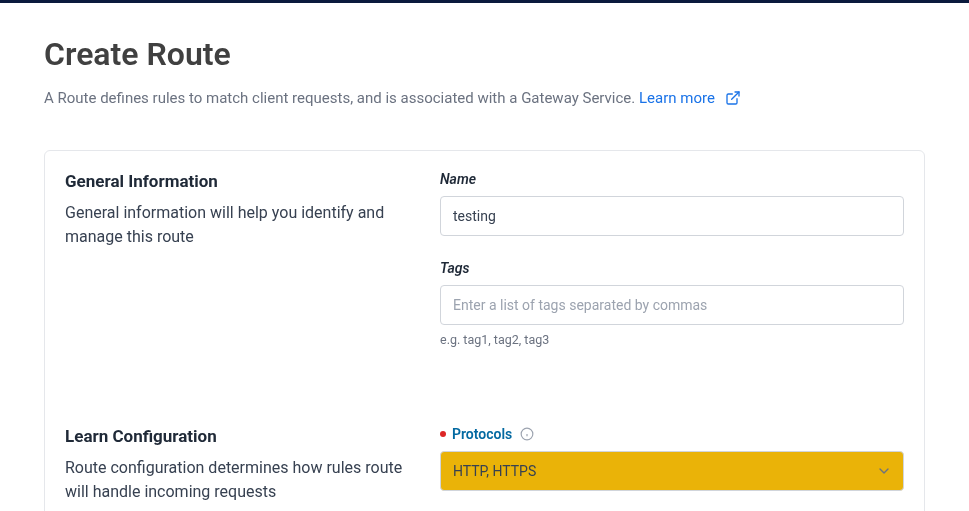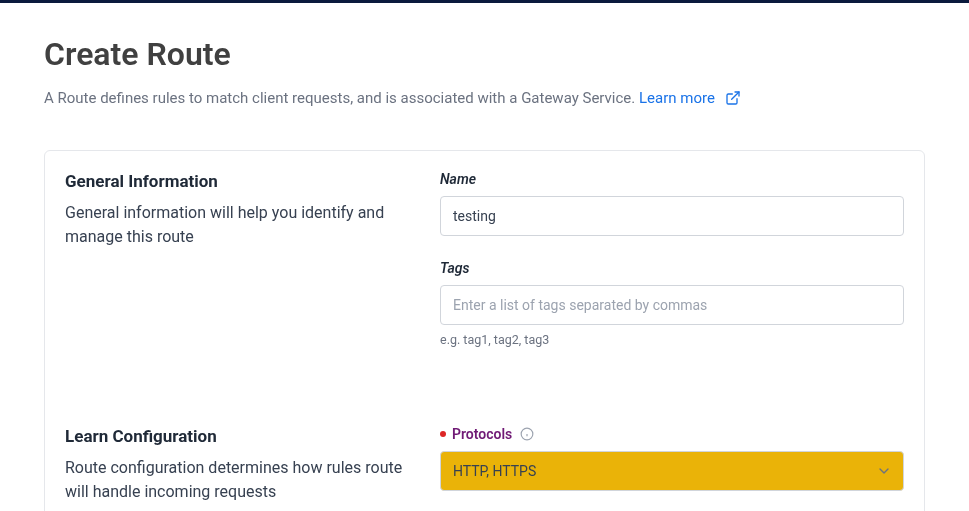--- a/index.html
+++ b/index.html
@@ -91,21 +91,21 @@
     .required-dot {
       width: 6px;
       height: 6px;
       border-radius: 50%;
       background: #dc2626;
       flex-shrink: 0;
     }
     .label-text {
       font-size: 14px;
       font-weight: 600;
-      color: #701a75;
+      color: #0369a1;
     }
     .info-icon {
       display: inline-flex;
       align-items: center;
       justify-content: center;
       width: 14px;
       height: 14px;
       color: #9ca3af;
       margin-left: 2px;
     }

